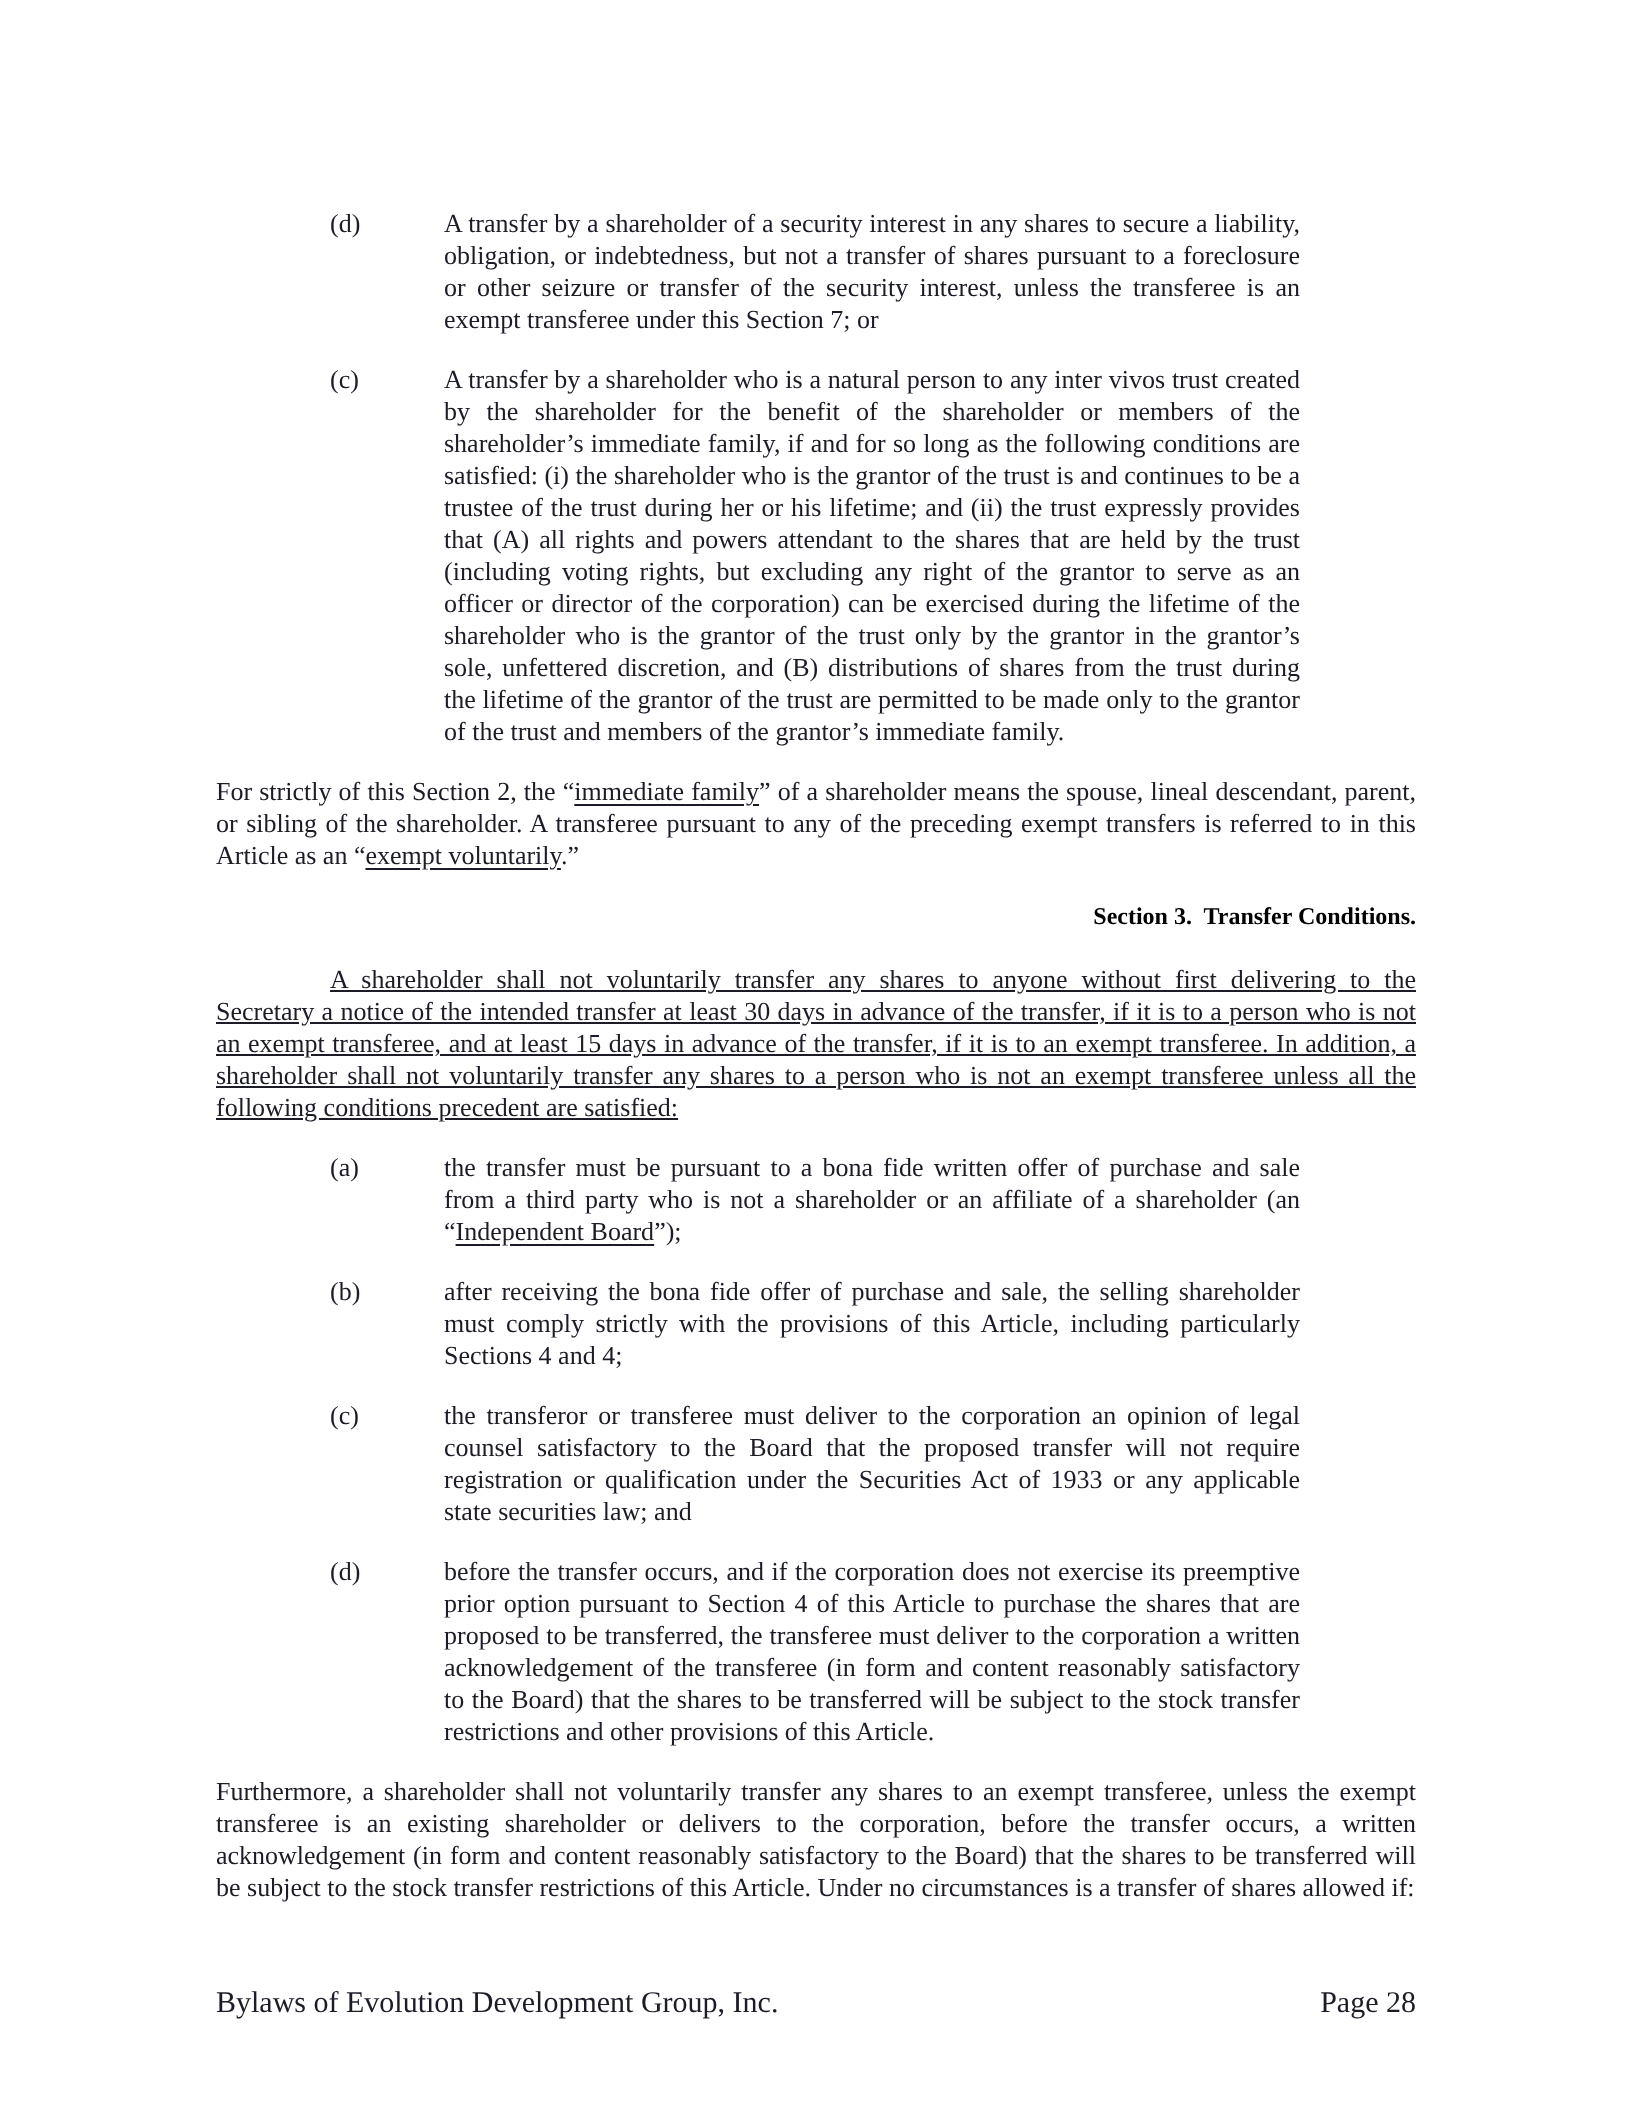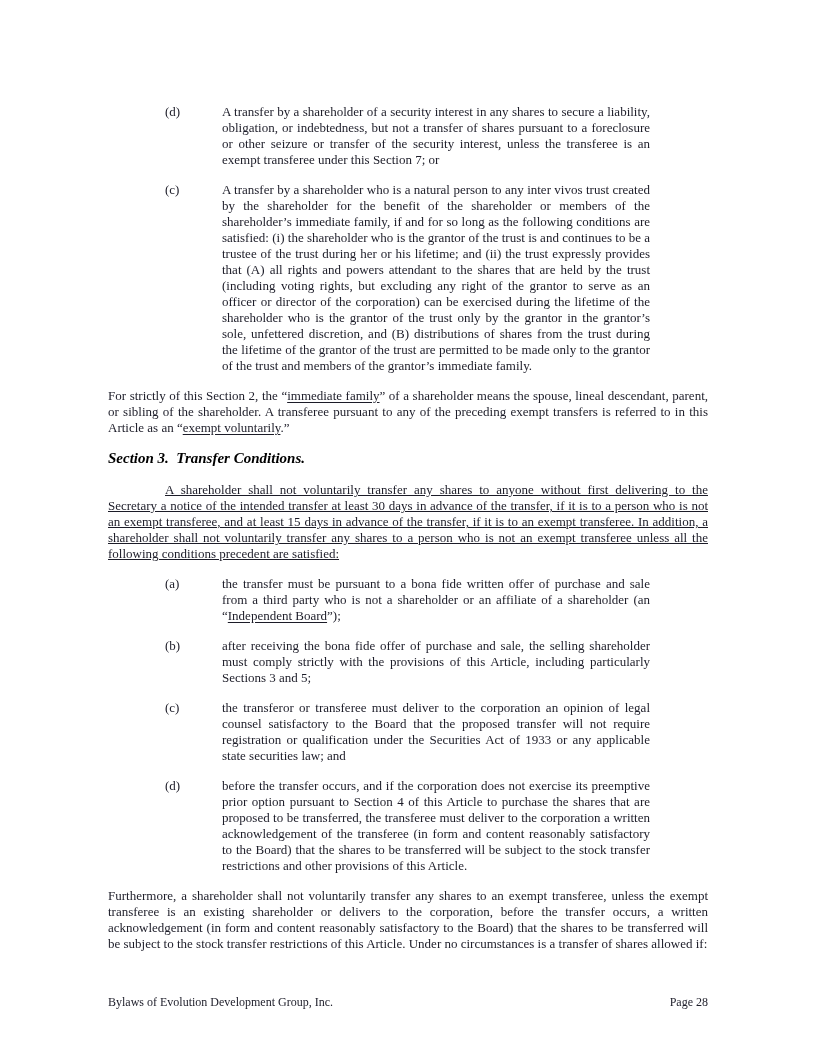--- a/index.html
+++ b/index.html
@@ -31,36 +31,35 @@
   }
   .list-item .marker {
     position: absolute;
     left: 57px; top: 0;
   }
   p.para {
     margin: 0 0 14px 0;
   }
   p.para.first-indent { text-indent: 57px; text-decoration: underline; }
   h3.section-heading {
-    font-size: 15px;
+    font-size: 12px;
     line-height: 16px;
     font-weight: bold;
     color: #000000;
     margin: 2px 0 16px 0;
-    text-align: left;
-    font-style: italic;
+    text-align: right;
   }
   u { text-underline-offset: 2px; text-decoration: underline; }
   .footer {
     position: absolute;
     left: 108px; top: 995px;
     width: 600px;
     display: flex;
     justify-content: space-between;
-    font-size: 12px;
+    font-size: 15px;
     line-height: 14px;
     text-align: left;
   }
 </style>
 </head>
 <body>
 
 <div class="page">
   <div class="content">
 
@@ -80,21 +79,21 @@
 
     <p class="para first-indent">A shareholder shall not voluntarily transfer any shares to anyone without first delivering to the Secretary a notice of the intended transfer at least 30 days in advance of the transfer, if it is to a person who is not an exempt transferee, and at least 15 days in advance of the transfer, if it is to an exempt transferee.  In addition, a shareholder shall not voluntarily transfer any shares to a person who is not an exempt transferee unless all the following conditions precedent are satisfied:</p>
 
     <div class="list-item">
       <span class="marker">(a)</span>
       <span>the transfer must be pursuant to a bona fide written offer of purchase and sale from a third party who is not a shareholder or an affiliate of a shareholder (an “</span><u>Independent Board</u><span>”);</span>
     </div>
 
     <div class="list-item">
       <span class="marker">(b)</span>
-      <span>after receiving the bona fide offer of purchase and sale, the selling shareholder must comply strictly with the provisions of this Article, including particularly Sections 3 and 5;</span>
+      <span>after receiving the bona fide offer of purchase and sale, the selling shareholder must comply strictly with the provisions of this Article, including particularly Sections 4 and 4;</span>
     </div>
 
     <div class="list-item">
       <span class="marker">(c)</span>
       <span>the transferor or transferee must deliver to the corporation an opinion of legal counsel satisfactory to the Board that the proposed transfer will not require registration or qualification under the Securities Act of 1933 or any applicable state securities law; and</span>
     </div>
 
     <div class="list-item">
       <span class="marker">(d)</span>
       <span>before the transfer occurs, and if the corporation does not exercise its preemptive prior option pursuant to Section 4 of this Article to purchase the shares that are proposed to be transferred, the transferee must deliver to the corporation a written acknowledgement of the transferee (in form and content reasonably satisfactory to the Board) that the shares to be transferred will be subject to the stock transfer restrictions and other provisions of this Article.</span>

